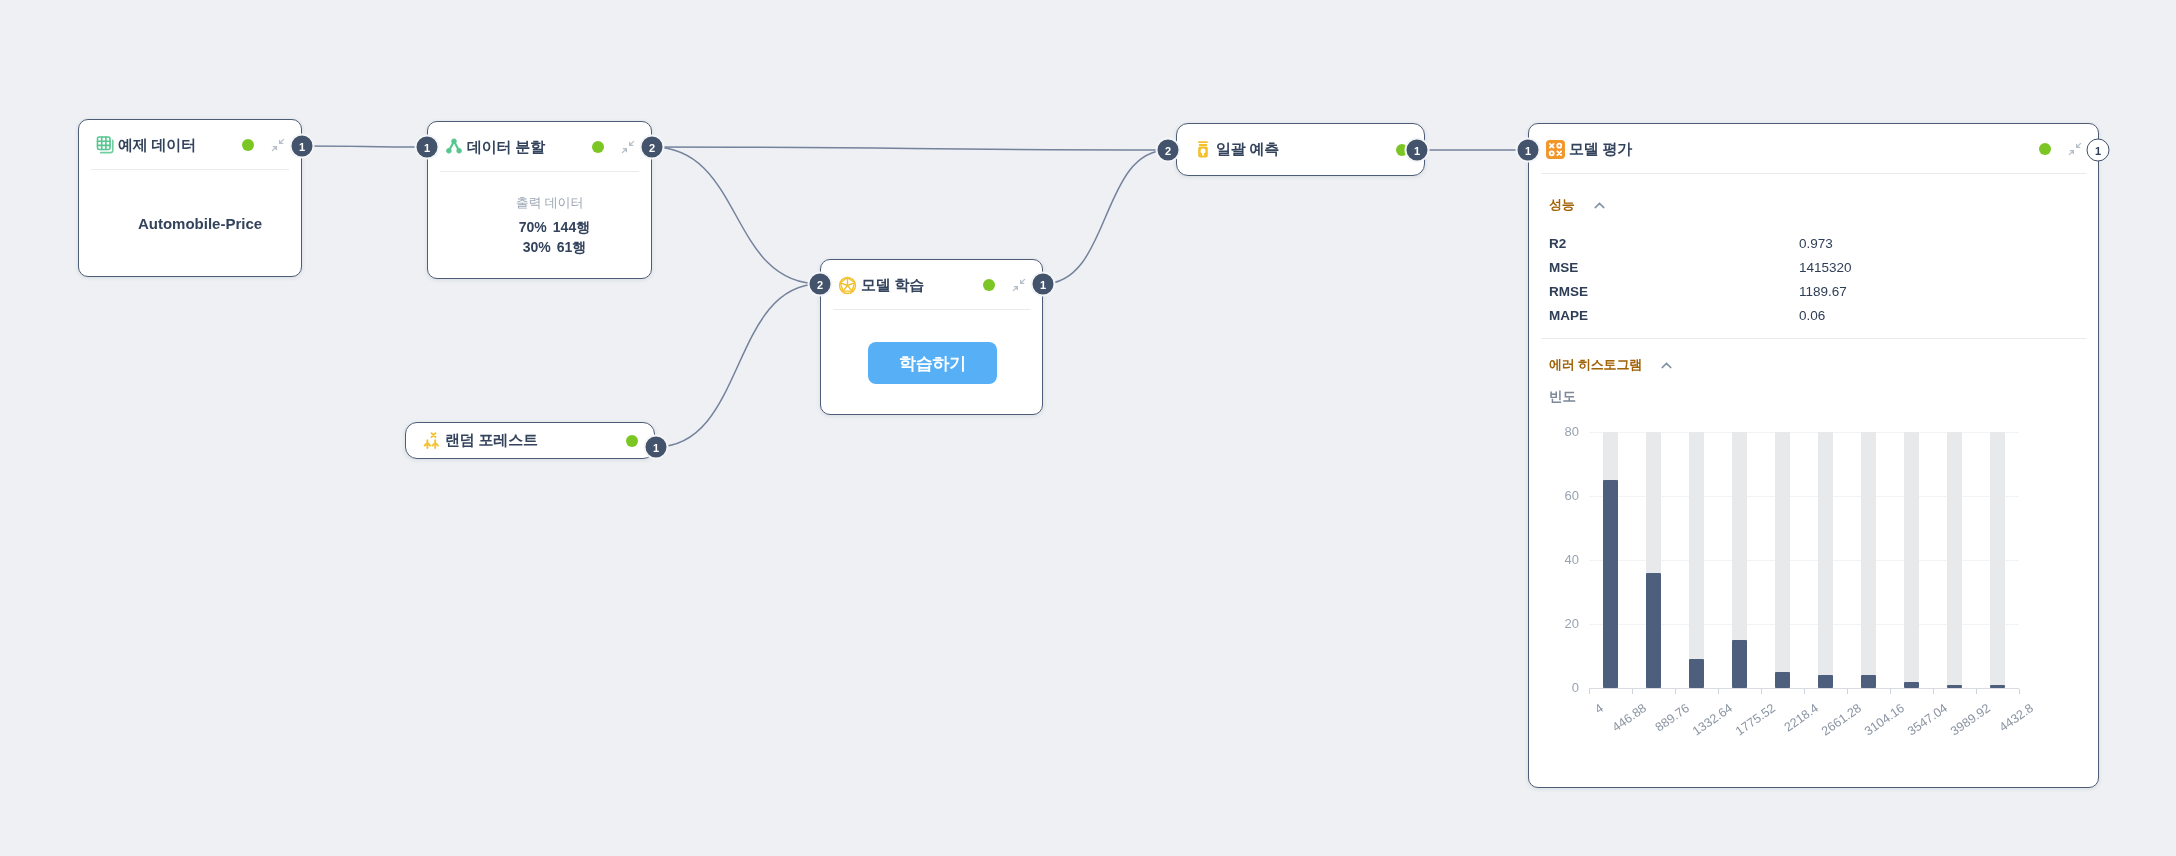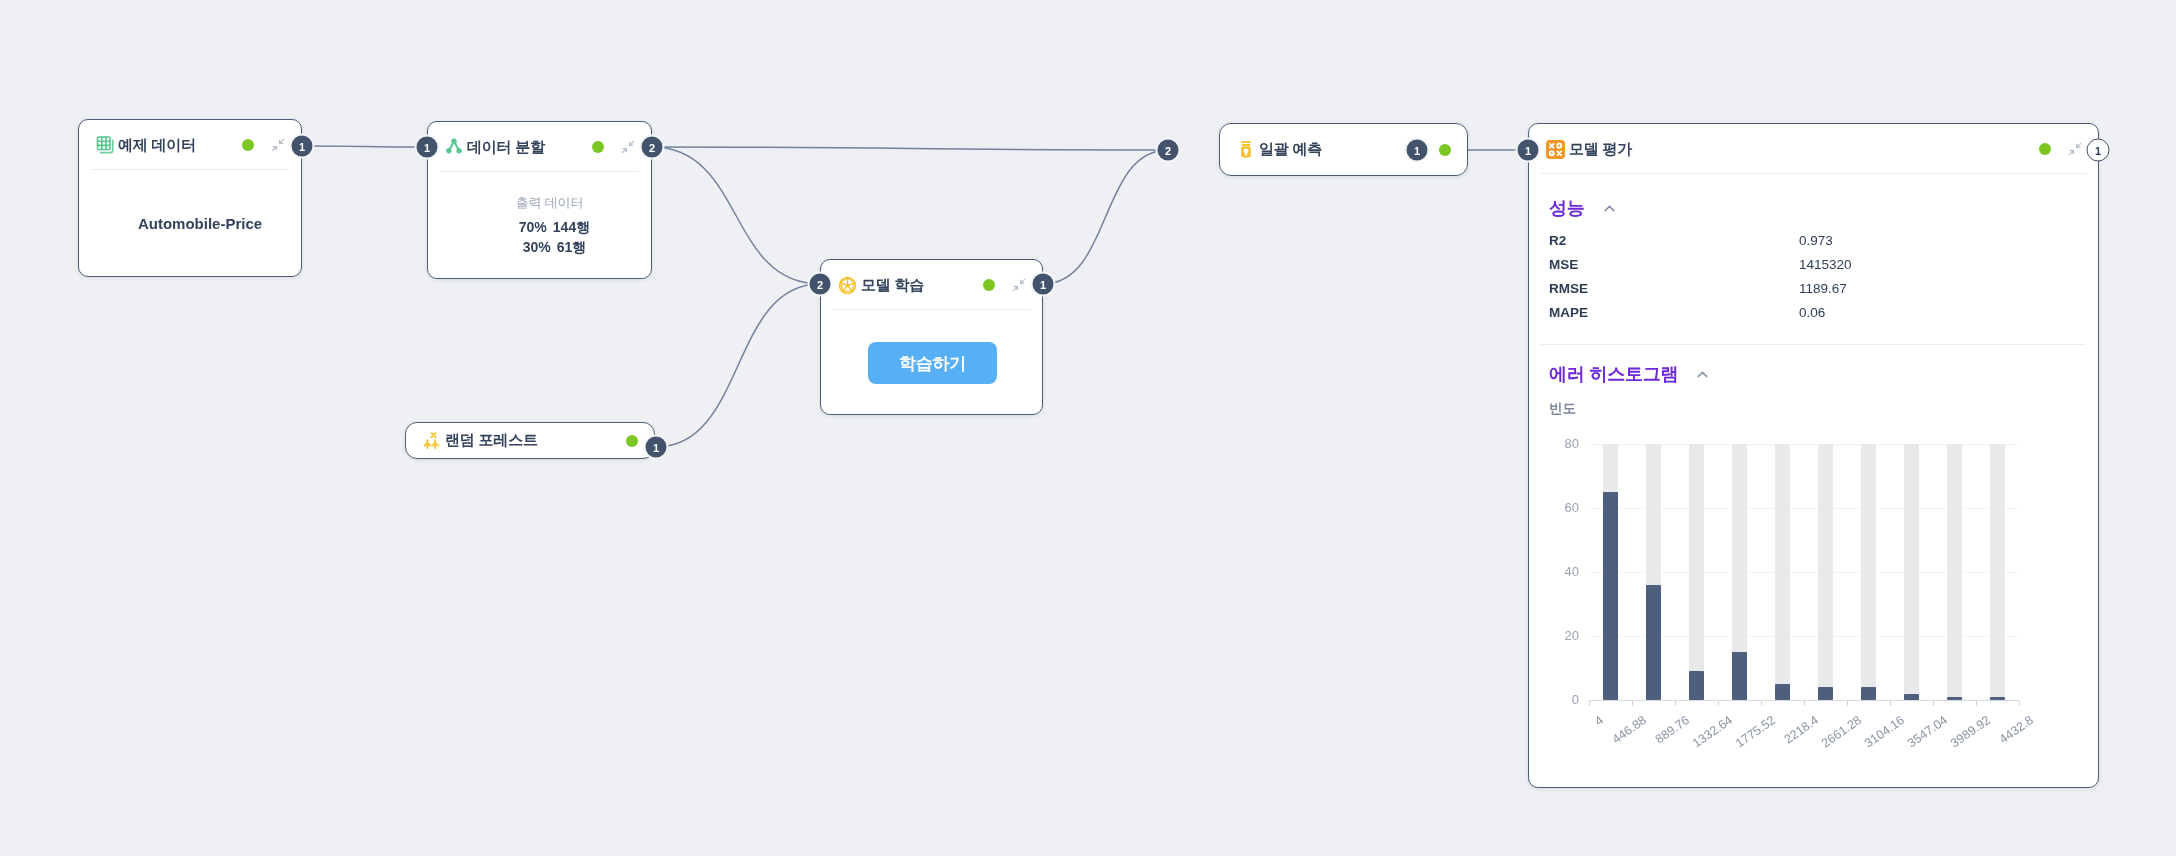--- a/index.html
+++ b/index.html
@@ -30,25 +30,25 @@
   .split-label{font-size:13px;color:#9aa5b3;margin-bottom:5px;letter-spacing:-0.2px;}
   .split-row{display:grid;grid-template-columns:38px auto;gap:6px;font-size:14px;font-weight:700;
              color:#33435c;line-height:20px;}
   .split-row .pct{text-align:right;}
   .train-button{position:absolute;left:47px;top:82px;width:129px;height:42px;background:#57b0f6;border:none;
                 border-radius:8px;color:#ffffff;font-size:17px;font-weight:700;cursor:pointer;
                 font-family:inherit;letter-spacing:-0.3px;}
 
   
   .eval-body{position:absolute;top:50px;left:20px;right:20px;bottom:0;}
-  .section-head{display:flex;align-items:center;gap:19px;font-size:18px;font-weight:600;color:#6d28d9;
+  .section-head{display:flex;align-items:center;gap:19px;font-size:13px;font-weight:600;color:#a16207;
                 cursor:pointer;letter-spacing:-0.2px;}
   .sec-performance{margin-top:22px;}
   .metrics-list{margin-top:13px;}
-  .metric-row{display:flex;height:24px;align-items:flex-start;font-size:13.5px;color:#2f3e57;}
+  .metric-row{display:flex;height:24px;align-items:flex-end;font-size:13.5px;color:#2f3e57;}
   .metric-name{width:242px;font-weight:700;}
   .metric-value{font-weight:400;margin-left:8px;}
   .eval-divider{height:1px;background:#e9ebef;margin:15px -8px 0 -8px;}
   .sec-histogram{margin-top:17px;}
   .chart-ylabel{margin-top:14px;font-size:13.5px;font-weight:600;color:#7d8899;}
   .chart{position:relative;margin-top:16px;height:340px;}
   .hist-yaxis{position:absolute;left:0;top:10px;width:30px;height:256px;}
   .ytick-label{position:absolute;right:0;width:30px;text-align:right;font-size:13px;color:#99a3b1;}
   .hist-plot{position:absolute;left:40px;top:10px;width:430px;height:256px;}
   .gridline{position:absolute;left:0;right:0;height:1px;background:#f2f3f5;}
@@ -155,21 +155,21 @@
           <path d="M9.5 2.2 L13.5 6.2 M13.5 2.2 L9.5 6.2"></path>
           <path d="M5.4 9.2 V17 M5.4 11.6 L2.6 14.6 M5.4 11.6 L8.2 14.6"></path>
           <path d="M13.2 9.2 V17 M13.2 11.6 L10.4 14.6 M13.2 11.6 L16 14.6" opacity="0.95"></path>
         </svg>
       </span>
       <span class="node-title">랜덤 포레스트</span>
       <span class="status-dot" style="background: rgb(124, 198, 35);"></span>
     </div>
   </div>
 
-  <div class="node small" style="left:1219px;top:123px;width:249px;height:53px">
+  <div class="node small" style="left:1176px;top:123px;width:249px;height:53px">
     <div class="node-header">
       <span class="icon">
         <svg width="20" height="20" viewBox="0 0 20 20">
           <path d="M6 2.2 H14" stroke="#f4c02c" stroke-width="1.8" stroke-linecap="round"></path>
           <path d="M6.6 5 H13.4" stroke="#f4c02c" stroke-width="1.8" stroke-linecap="round"></path>
           <rect x="5.2" y="6.6" width="9.6" height="11" rx="2" fill="#f4c02c"></rect>
           <circle cx="10" cy="11" r="2.5" fill="#ffffff"></circle>
           <rect x="9" y="13.3" width="2" height="2.2" fill="#ffffff"></rect>
         </svg>
       </span>

